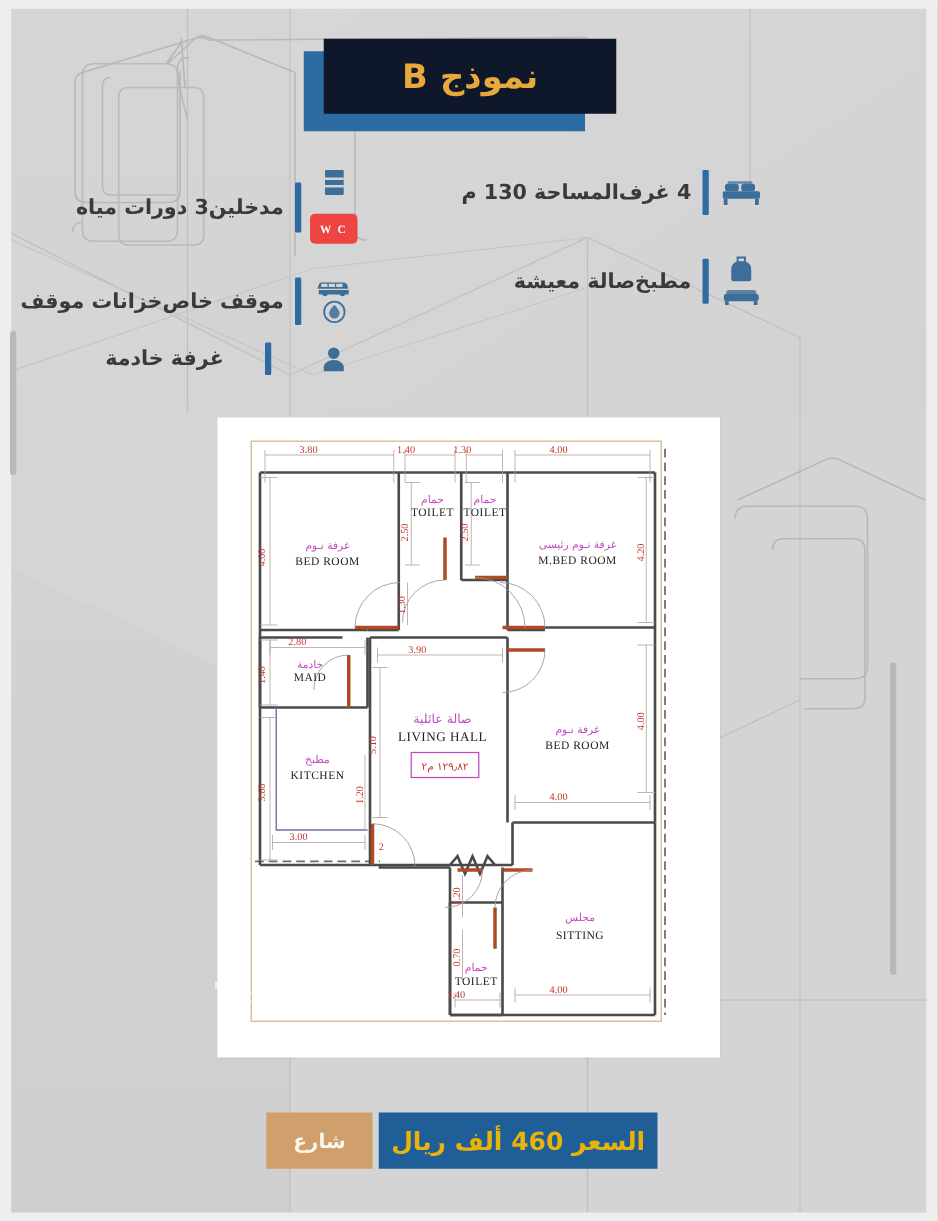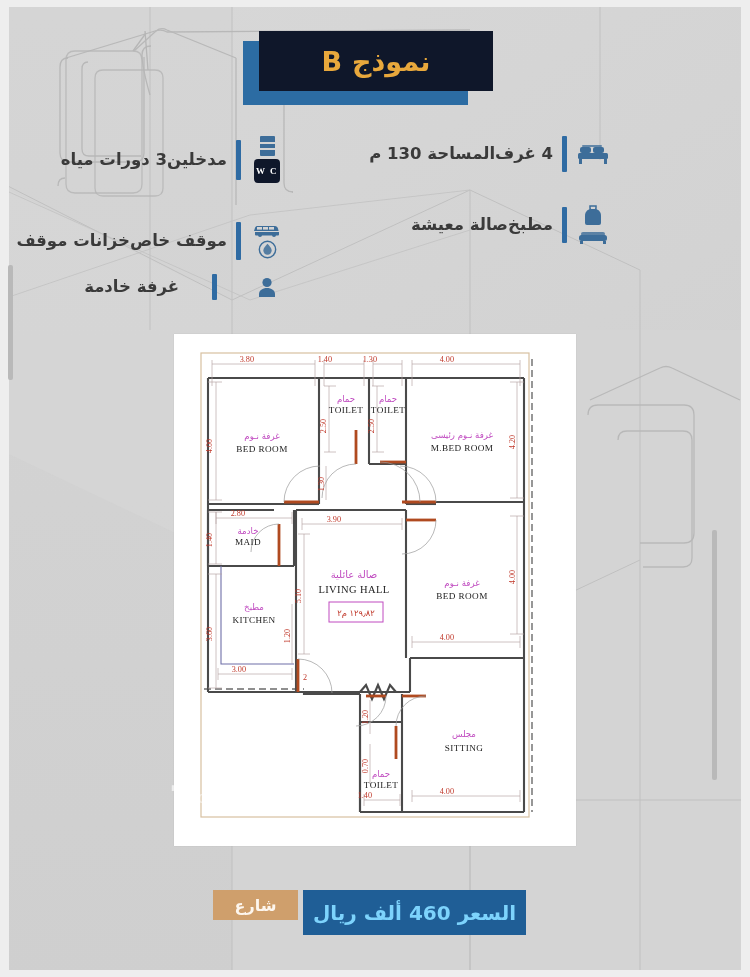--- a/index.html
+++ b/index.html
@@ -37,23 +37,23 @@
   #feat-rooms .f-bar{height:36px;}
   #feat-kitchen{right:140px;top:204px;}
   #feat-kitchen .f-bar{height:36px;}
   #feat-entrances{right:466px;top:136px;}
   #feat-entrances .f-bar{height:40px;}
   #feat-parking{right:466px;top:222px;}
   #feat-parking .f-bar{height:38px;}
   #feat-maid{right:466px;top:274px;gap:33px;}
   #feat-maid .f-bar{height:26px;}
 
-  .wc-badge{width:26px;height:24px;background:#0f172a;border-radius:4px;color:#fff;
+  .wc-badge{width:38px;height:24px;background:#ef4444;border-radius:4px;color:#fff;
             font-size:9px;font-weight:bold;display:flex;align-items:center;justify-content:center;
-            letter-spacing:1.5px;font-family:"Liberation Serif",serif;}
+            letter-spacing:1.5px;font-family:"Liberation Serif",serif;margin-top:12px;}
   .stack-ico{width:15px;height:20px;background:#3d6d99;
              background-image:linear-gradient(#3d6d99 0 0);border-radius:1px;position:relative;}
   .stack-ico::before,.stack-ico::after{content:"";position:absolute;left:0;right:0;height:2px;background:#d4d4d4;}
   .stack-ico::before{top:6px;}
   .stack-ico::after{top:12px;}
 
   
   #plan-card{position:absolute;left:174px;top:334px;width:402px;height:512px;background:#fff;
              box-shadow:0 0 1px rgba(0,0,0,.12);}
   #plan-svg{position:absolute;left:0;top:0;width:402px;height:512px;}
@@ -62,23 +62,23 @@
   #watermark{position:absolute;left:128px;top:722px;width:200px;height:105px;
              display:flex;flex-direction:column;align-items:center;justify-content:center;
              pointer-events:none;}
   #wm-ar{font-size:46px;font-weight:bold;color:rgba(255,255,255,.62);letter-spacing:1px;
          font-family:"DejaVu Sans",sans-serif;line-height:1;}
   #wm-en{font-size:17px;color:rgba(255,255,255,.5);letter-spacing:2px;margin-top:2px;
          font-family:Liberation Mono, monospace;}
 
   
   #btn-price{position:absolute;left:303px;top:890px;width:223px;height:45px;background:#1f5e96;
-             display:flex;align-items:center;justify-content:center;color:#7dd3fc;
+             display:flex;align-items:center;justify-content:center;color:#eab308;
              font-size:20px;font-weight:bold;font-family:"DejaVu Sans",sans-serif;}
-  #btn-street{position:absolute;left:213px;top:890px;width:85px;height:30px;background:#cf9f6c;
+  #btn-street{position:absolute;left:213px;top:890px;width:85px;height:45px;background:#cf9f6c;
               display:flex;align-items:center;justify-content:center;color:#fdf6ee;
               font-size:16px;font-weight:bold;font-family:"DejaVu Sans",sans-serif;}
 </style>
 </head>
 <body>
 
 <div id="bg">
   <svg viewBox="0 0 750 977" xmlns="http://www.w3.org/2000/svg">
     <defs>
       <linearGradient id="gA" x1="0" y1="0" x2="1" y2="1">

